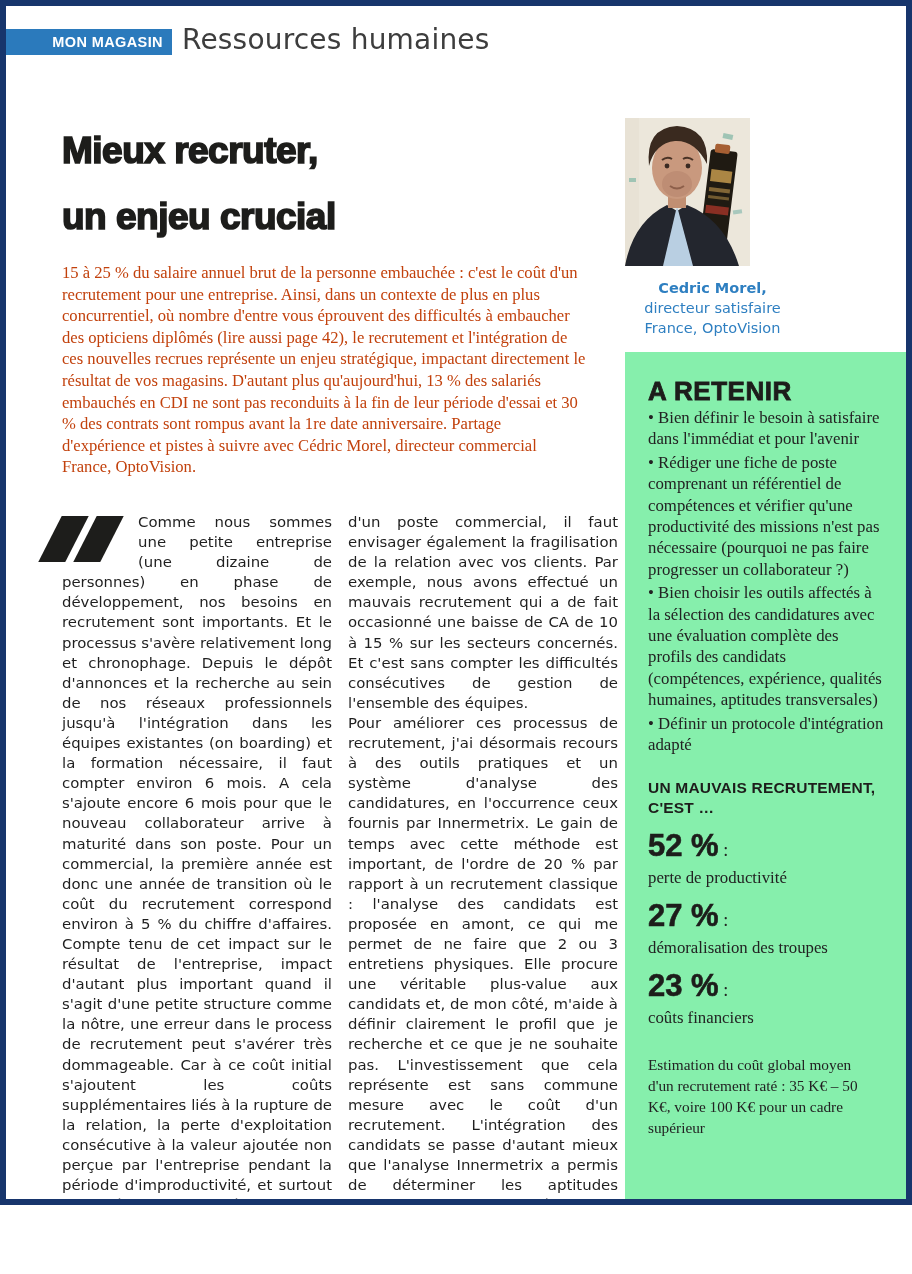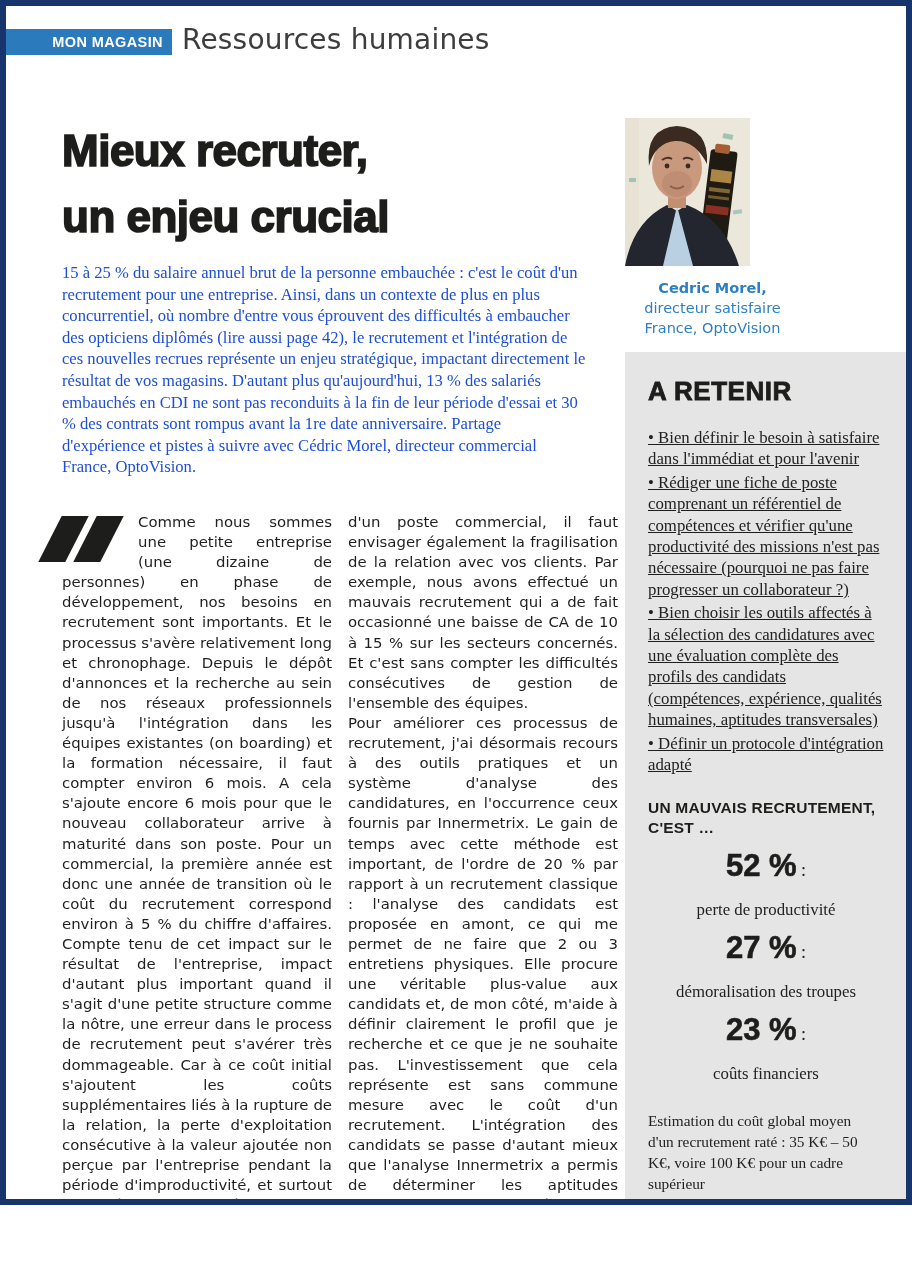--- a/index.html
+++ b/index.html
@@ -24,73 +24,73 @@
   }
   .section-title{
     position:absolute;left:176px;top:17px;
     font-family:"DejaVu Sans",sans-serif;
     font-size:28px;color:#3d3d3d;font-weight:normal;letter-spacing:.2px;
   }
   
   .main-title{
     position:absolute;left:56px;top:112px;width:560px;
     font-family:"Liberation Sans",sans-serif;
-    font-weight:bold;font-size:44px;line-height:66px;
+    font-weight:bold;font-size:37px;line-height:66px;
     color:#1d1d1b;-webkit-text-stroke:1.7px #1d1d1b;letter-spacing:-.5px;
   }
   
   .intro{
     position:absolute;left:56px;top:256px;width:524px;
     font-family:"Liberation Serif",serif;
-    font-size:16.6px;line-height:21.6px;color:#1d4ed8;
+    font-size:16.6px;line-height:21.6px;color:#c2410c;
   }
   
   .portrait{
     position:absolute;left:619px;top:112px;width:125px;height:148px;
     background:#e8e2d5;overflow:hidden;
   }
   .caption{
     position:absolute;left:619px;top:272px;width:175px;
     color:#2e7fc1;font-family:"DejaVu Sans",sans-serif;
     font-size:14.5px;line-height:20px;text-align:center;
   }
   .caption .cap-name{font-weight:bold;}
   
   .sidebar{
     position:absolute;left:619px;top:346px;right:0;bottom:0;
-    background:#e5e5e5;box-sizing:border-box;
+    background:#86efac;box-sizing:border-box;
     padding:24px 22px 0 23px;
   }
   .sidebar-title{
     font-family:"Liberation Sans",sans-serif;font-weight:bold;
     font-size:26px;letter-spacing:.5px;color:#1d1d1b;
     -webkit-text-stroke:.8px #1d1d1b;
   }
   .sb-subhead{
     font-family:"Liberation Sans",sans-serif;font-weight:bold;
     font-size:15.5px;line-height:20px;margin-top:22px;color:#1d1d1b;
     letter-spacing:.2px;
   }
-  .sb-bullets{margin-top:20px;text-decoration:underline;}
+  .sb-bullets{margin-top:0;}
   .sb-bullet{
     font-family:"Liberation Serif",serif;
     font-size:16.8px;line-height:21.4px;color:#222;
     margin:0 0 2px 0;
   }
-  .stats{margin-top:10px;text-align:center;}
+  .stats{margin-top:10px;}
   .stat{margin-top:12px;}
   .stat-num{
     font-family:"Liberation Sans",sans-serif;font-weight:bold;
     font-size:31px;line-height:32px;color:#1d1d1b;
     -webkit-text-stroke:.6px #1d1d1b;
   }
   .stat-colon{font-family:"Liberation Serif",serif;font-size:18px;color:#222;}
   .stat-label{
     font-family:"Liberation Serif",serif;font-size:16.8px;line-height:20px;color:#222;
-    margin-top:18px;
+    margin-top:6px;
   }
   .estimation{
     margin-top:26px;width:218px;
     font-family:"Liberation Serif",serif;
     font-size:15.3px;line-height:21px;color:#222;
   }
   
   .columns{
     position:absolute;left:56px;top:506px;width:556px;
     display:flex;gap:16px;

